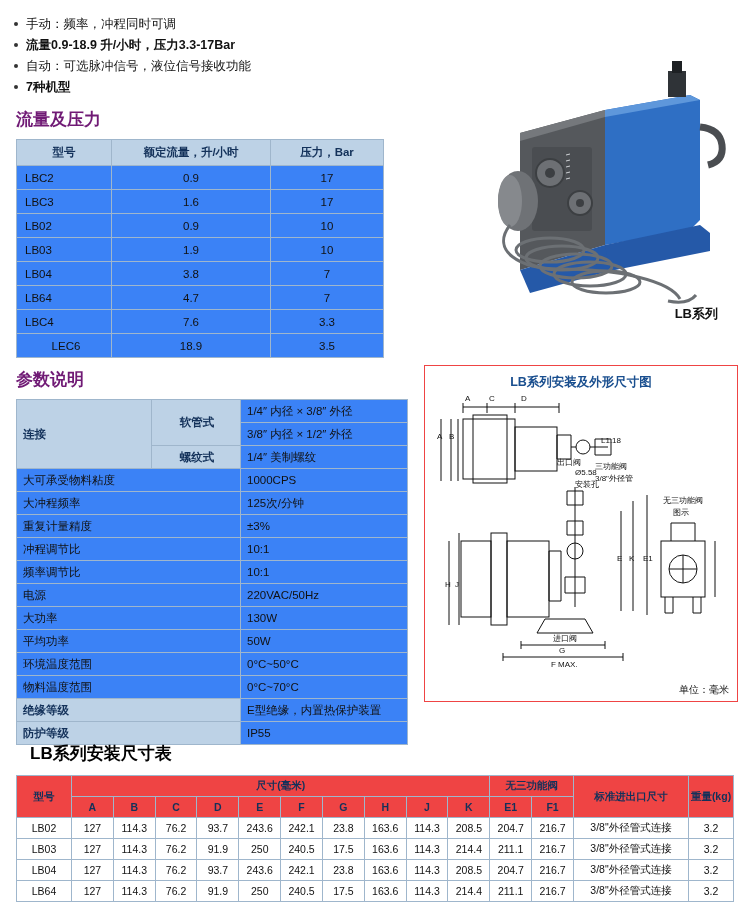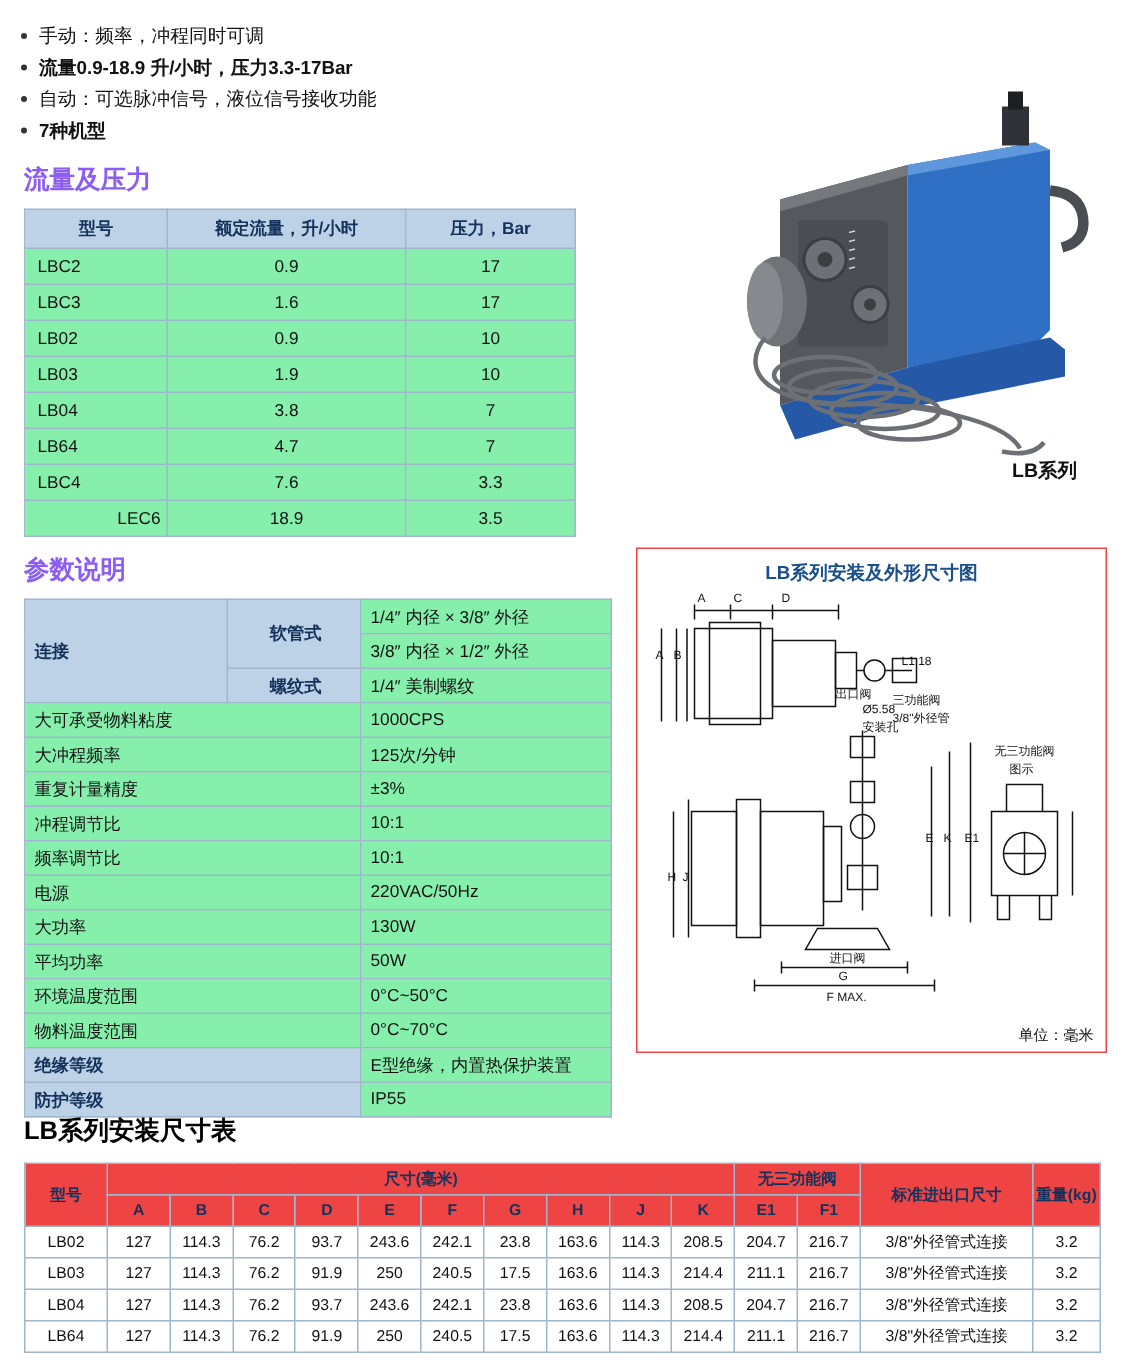--- a/index.html
+++ b/index.html
@@ -45,36 +45,36 @@
     background: #333;
   }
   .bullets li.bold {
     font-weight: bold;
   }
 
   
   .heading {
     font-size: 17px;
     font-weight: bold;
-    color: #8b5cf6;
+    color: #701a75;
     margin: 10px 0 8px 16px;
   }
   .heading.h2 { margin-top: 10px; }
 
   
   table {
     border-collapse: collapse;
   }
   .tbl td, .tbl th {
     border: 1px solid #9fb6cc;
     font-size: 11.5px;
     padding: 2px 4px;
     text-align: center;
     color: #111;
-    background: #86efac;
+    background: #3b82f6;
   }
   .tbl th {
     background: #bdd2e6;
     font-weight: bold;
     color: #13315a;
   }
 
   
   #flow-table {
     margin-left: 16px;
@@ -173,21 +173,21 @@
   #dim-table th {
     background: #ef4444;
     color: #13315a;
     font-weight: bold;
   }
   #dim-table td.model {
     font-weight: normal;
   }
   .sect-title {
     position: absolute;
-    left: 16px;
+    left: 30px;
     top: 742px;
     font-size: 17px;
     font-weight: bold;
   }
 </style>
 </head>
 <body>
 
 <div class="page">
 
@@ -236,21 +236,21 @@
       <td style="text-align:left;padding-left:8px">LB64</td>
       <td>4.7</td>
       <td>7</td>
     </tr>
     <tr>
       <td style="text-align:left;padding-left:8px">LBC4</td>
       <td>7.6</td>
       <td>3.3</td>
     </tr>
     <tr>
-      <td style="text-align:right;padding-left:8px">LEC6</td>
+      <td style="text-align:center;padding-left:8px">LEC6</td>
       <td>18.9</td>
       <td>3.5</td>
     </tr>
   </tbody>
     </table>
 
   <div class="heading h2">参数说明</div>
 
   <table class="tbl" id="spec-table">
     <tbody>

